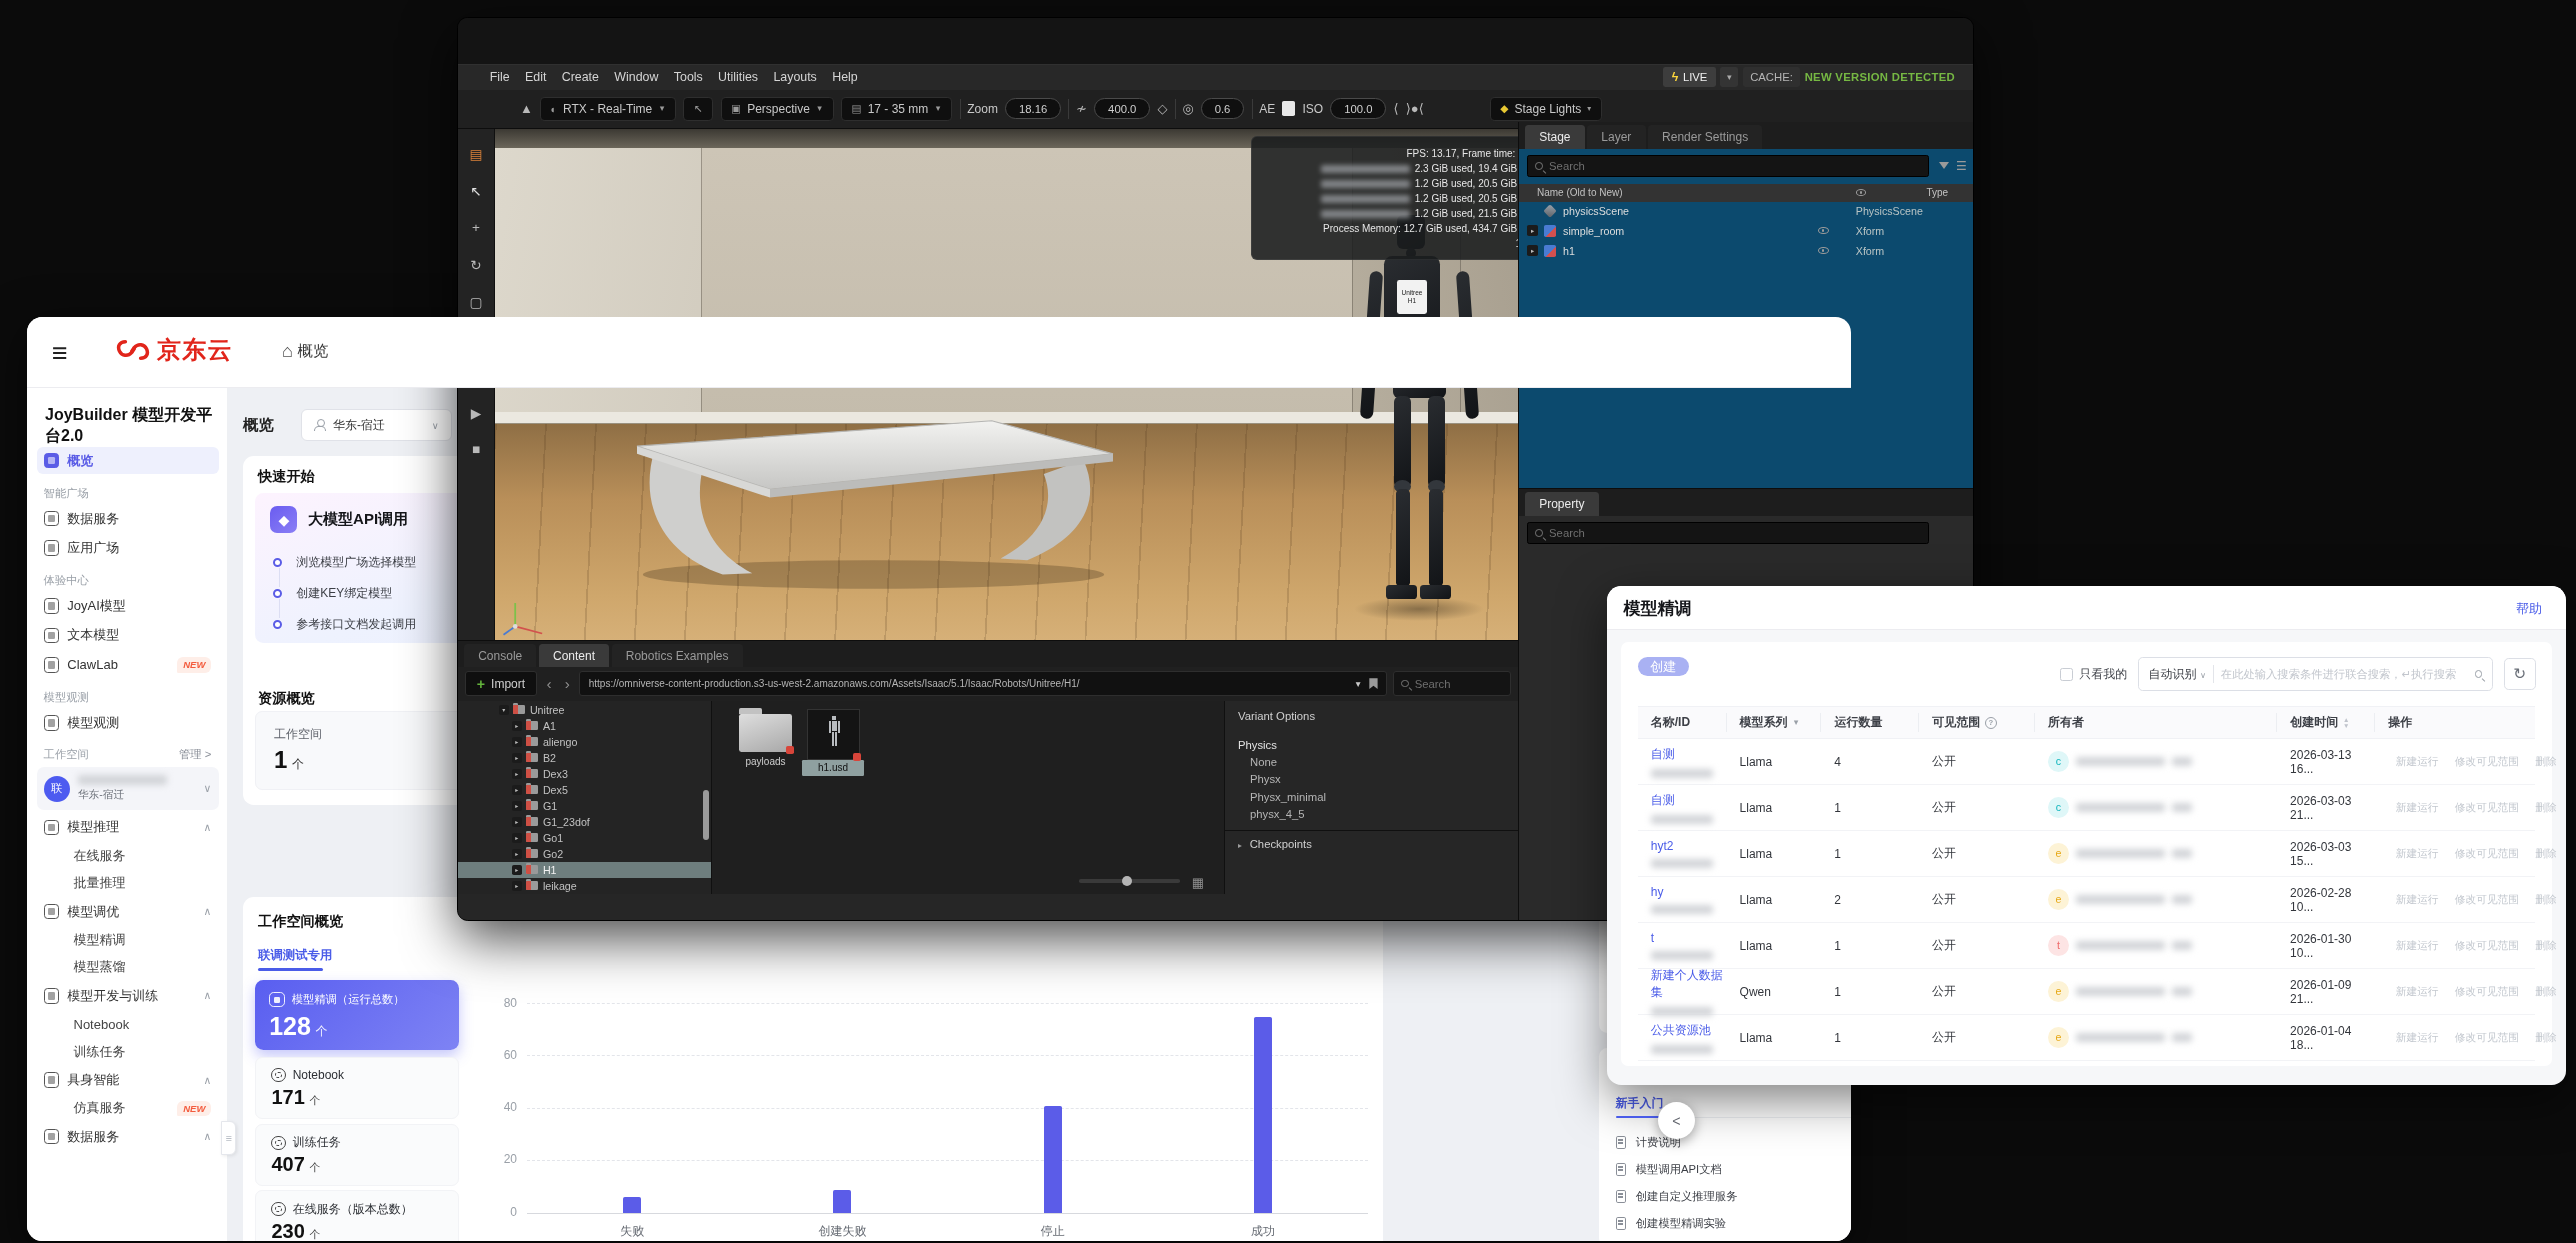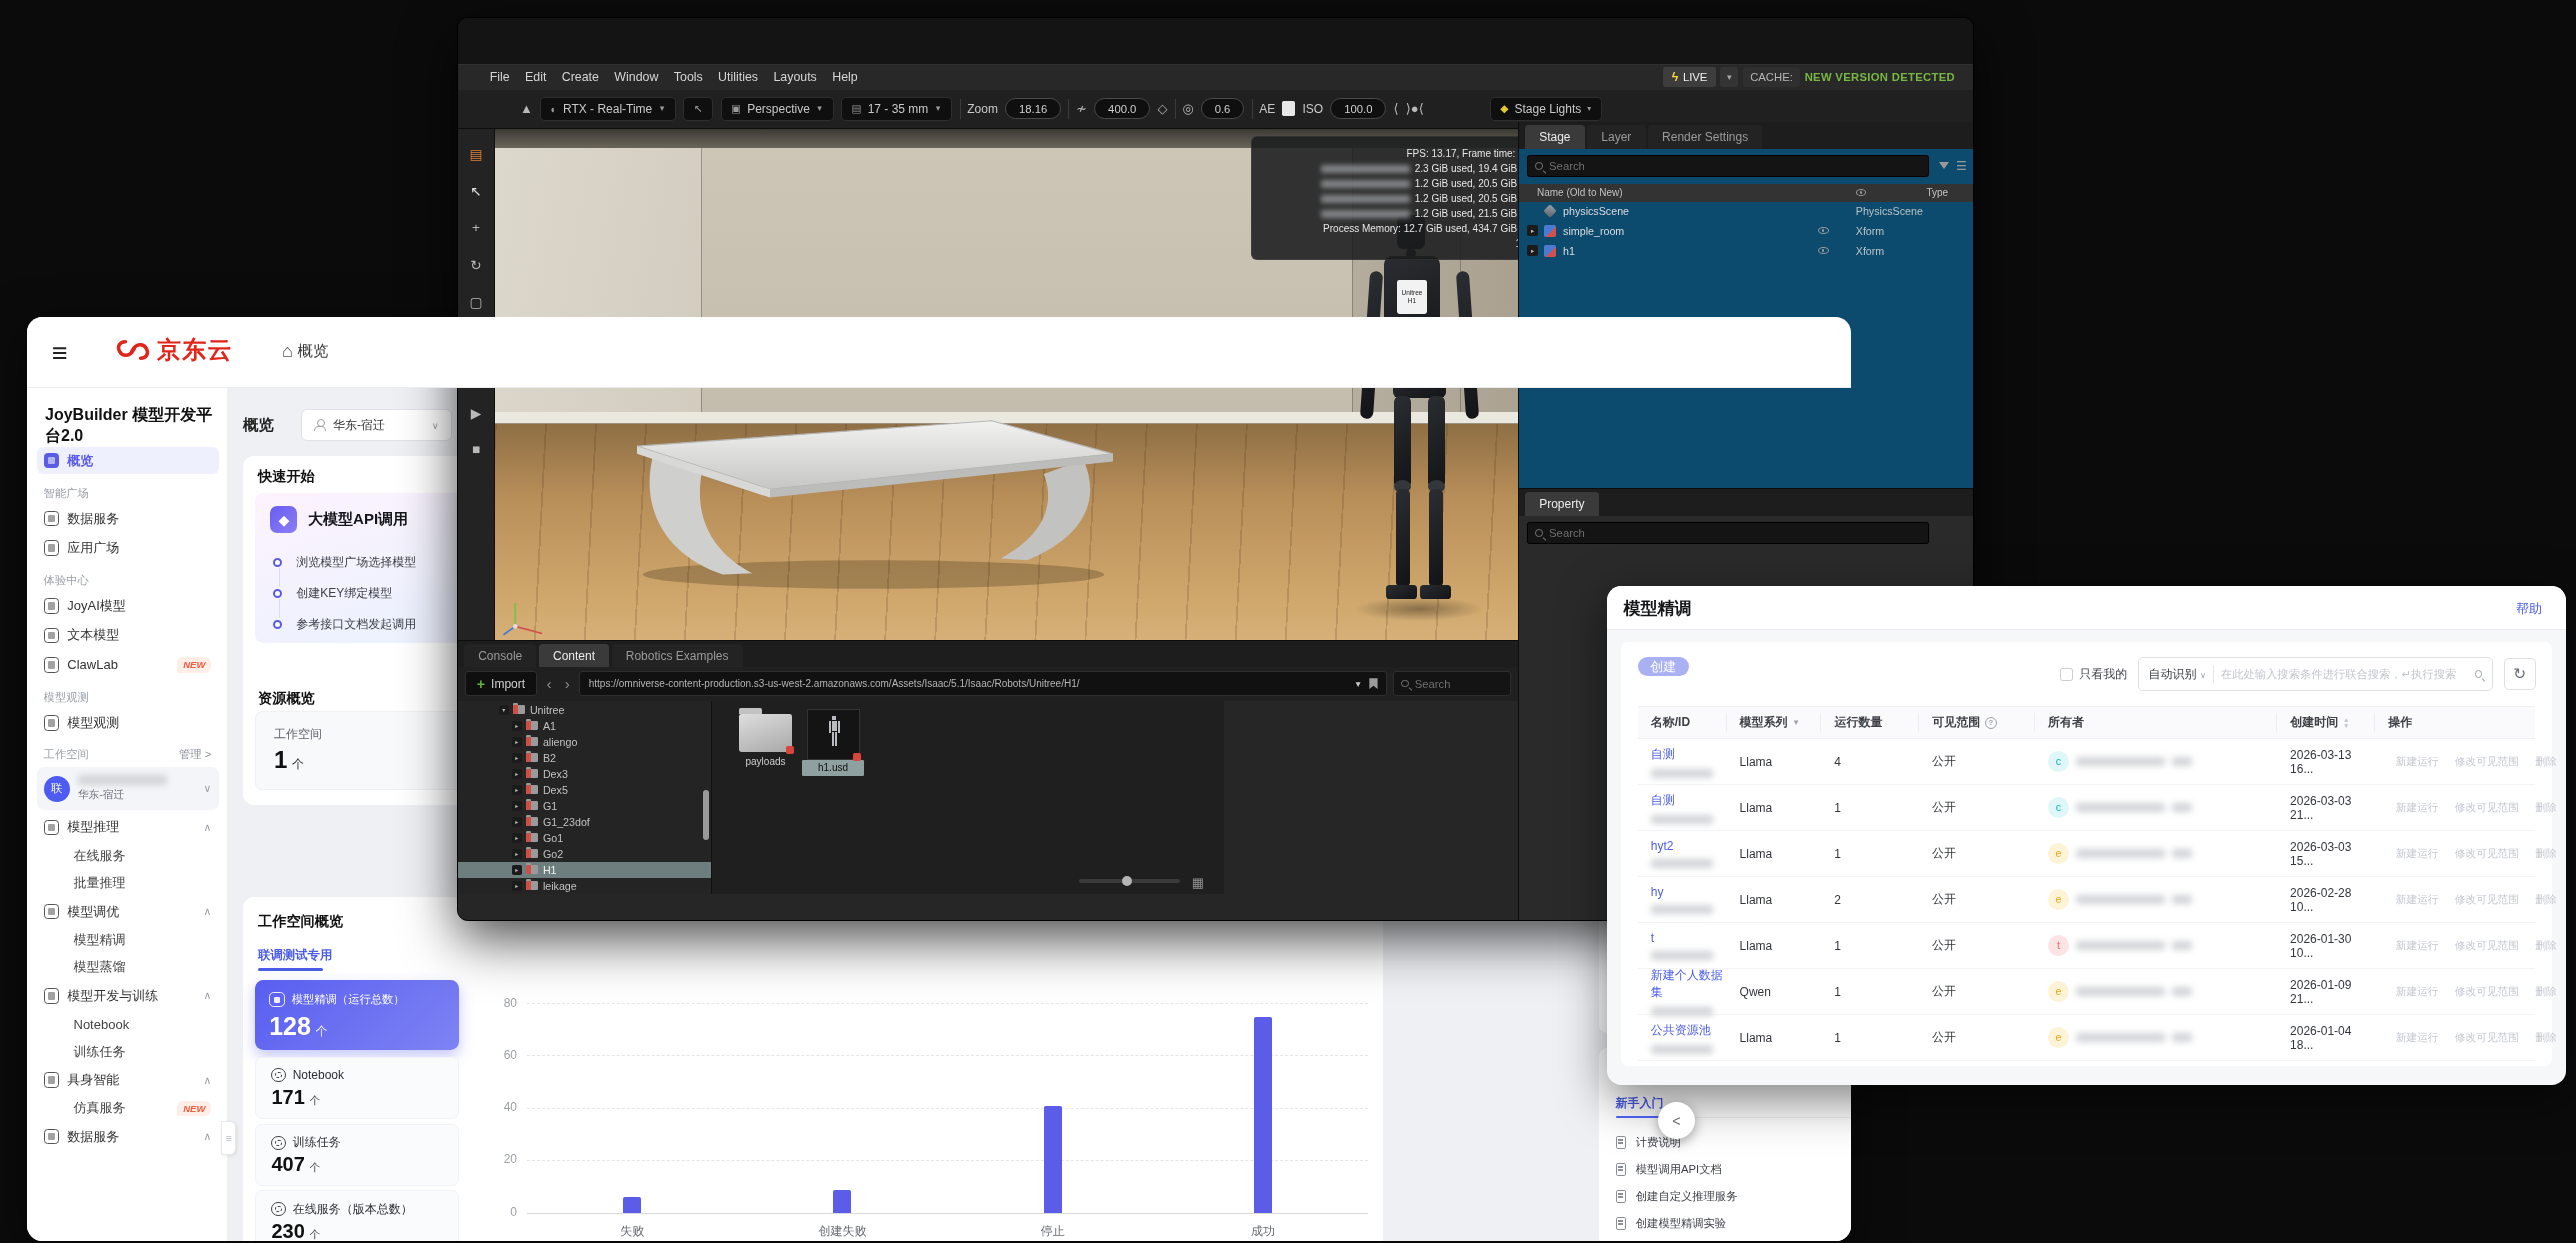--- a/index.html
+++ b/index.html
@@ -1057,20 +1057,32 @@
             </div>
             <span class="lock-dot"></span>
           </div>
           <div class="tlabel">h1.usd</div>
         </div>
         <div class="size-slider">
             <span class="knob"></span>
           </div>
         <span class="grid-ic">▦</span>
       </div>
+      <div class="cb-variant">
+        <div class="var-title">Variant Options</div>
+        <div class="var-group">Physics</div>
+        <span>
+          
+        <div class="var-opt">None</div><div class="var-opt">Physx</div><div class="var-opt">Physx_minimal</div><div class="var-opt">physx_4_5</div></span>
+        <div class="var-div"></div>
+        <div class="var-chk">
+          <span class="tri">▸</span>
+          <span>Checkpoints</span>
+        </div>
+      </div>
     </div>
 
   </div>
 </div>
 
 <div id="finetune" class="win">
   <div class="ft-header">
     <div class="ft-title">模型精调</div>
     <div class="ft-help">帮助</div>
   </div>

